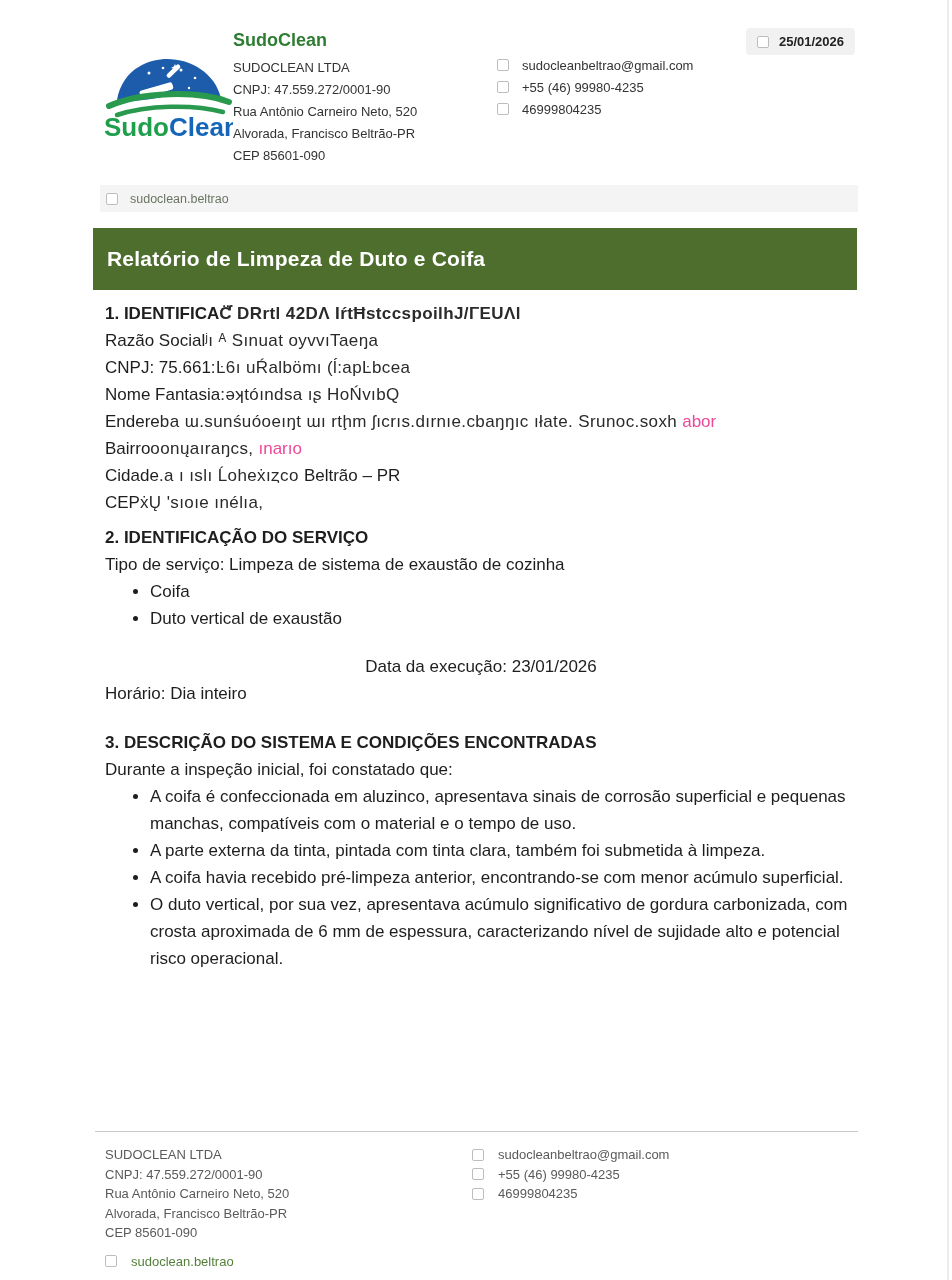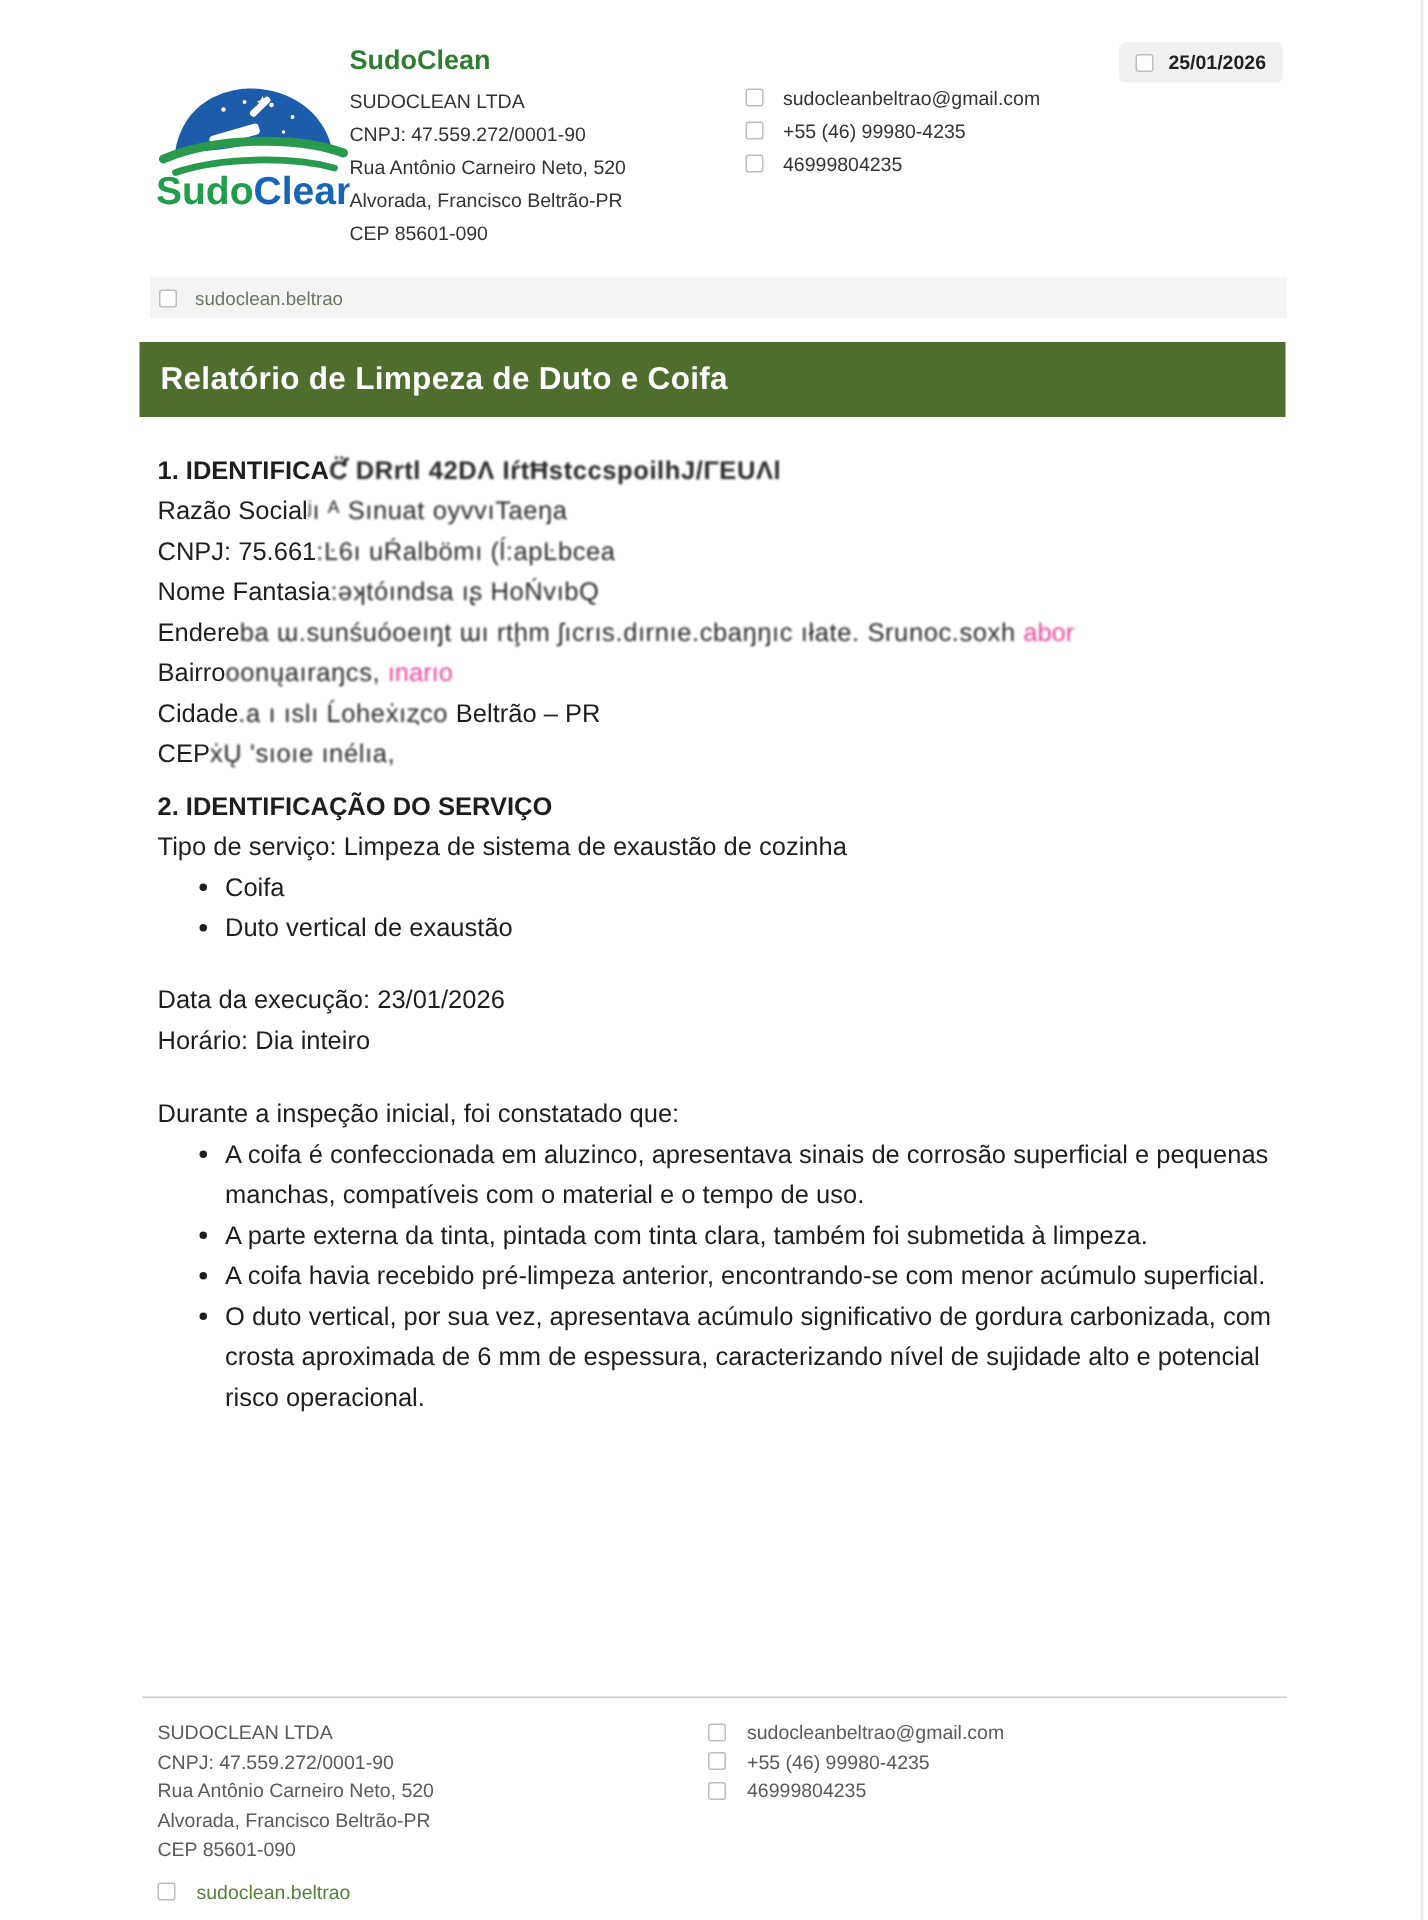--- a/index.html
+++ b/index.html
@@ -27,35 +27,35 @@
   
   .social-bar{
     position:absolute;left:100px;top:185px;width:758px;height:27px;background:#f4f4f4;
     display:flex;align-items:center;padding-left:6px;box-sizing:border-box;
   }
   .social-bar .ph-icon{margin-right:12px;}
   .social-bar-text{font-size:12.5px;color:#6a7562;}
 
   
   .title-bar{
-    position:absolute;left:93px;top:228px;width:764px;height:50px;background:#4d6e2d;
+    position:absolute;left:93px;top:228px;width:764px;height:62px;background:#4d6e2d;
     display:flex;align-items:center;box-sizing:border-box;padding-left:14px;
   }
   .title-bar-text{color:#ffffff;font-size:21px;font-weight:bold;letter-spacing:0.2px;}
 
   
   .doc-body{position:absolute;left:105px;top:300px;width:752px;font-size:17px;line-height:27px;color:#1e1e1e;}
   .sec-heading{font-weight:bold;}
   .garb{filter:blur(0.55px);letter-spacing:0.4px;color:#2a2a2a;}
   .garb-b{font-weight:bold;}
   .ghost{filter:blur(0.7px);color:#ec4899;margin-left:5px;}
   .ghost:empty,.readable:empty{display:none;margin:0;}
   .mt-s2{margin-top:8px;}
   .mt-comp{margin-top:26px;}
-  .mt-data{margin-top:21px;}
+  .mt-data{margin-top:21px;text-align:center;}
   .mt-s3{margin-top:22px;}
   ul{margin:0;padding-left:45px;list-style:disc;}
   li{line-height:27px;}
 
   
   .footer{
     position:absolute;left:95px;top:1131px;width:763px;border-top:1px solid #c9c9c9;
     padding-top:13px;box-sizing:border-box;font-size:13px;color:#5a5a5a;
   }
   .footer-cols{display:flex;}
@@ -151,20 +151,21 @@
       <div>Tipo de serviço: Limpeza de sistema de exaustão de cozinha</div>
       <ul>
         <li>Coifa</li>
         <li>Duto vertical de exaustão</li>
       </ul>
       <div class="mt-data">Data da execução: 23/01/2026</div>
       <div>Horário: Dia inteiro</div>
     </div>
 
     <div class="mt-s3">
+      <div class="sec-heading">3. DESCRIÇÃO DO SISTEMA E CONDIÇÕES ENCONTRADAS</div>
       <div>Durante a inspeção inicial, foi constatado que:</div>
       <ul>
         <li>A coifa é confeccionada em aluzinco, apresentava sinais de corrosão superficial e pequenas manchas, compatíveis com o material e o tempo de uso.</li>
         <li>A parte externa da tinta, pintada com tinta clara, também foi submetida à limpeza.</li>
         <li>A coifa havia recebido pré-limpeza anterior, encontrando-se com menor acúmulo superficial.</li>
         <li>O duto vertical, por sua vez, apresentava acúmulo significativo de gordura carbonizada, com crosta aproximada de 6 mm de espessura, caracterizando nível de sujidade alto e potencial risco operacional.</li>
       </ul>
     </div>
   </div>
 

